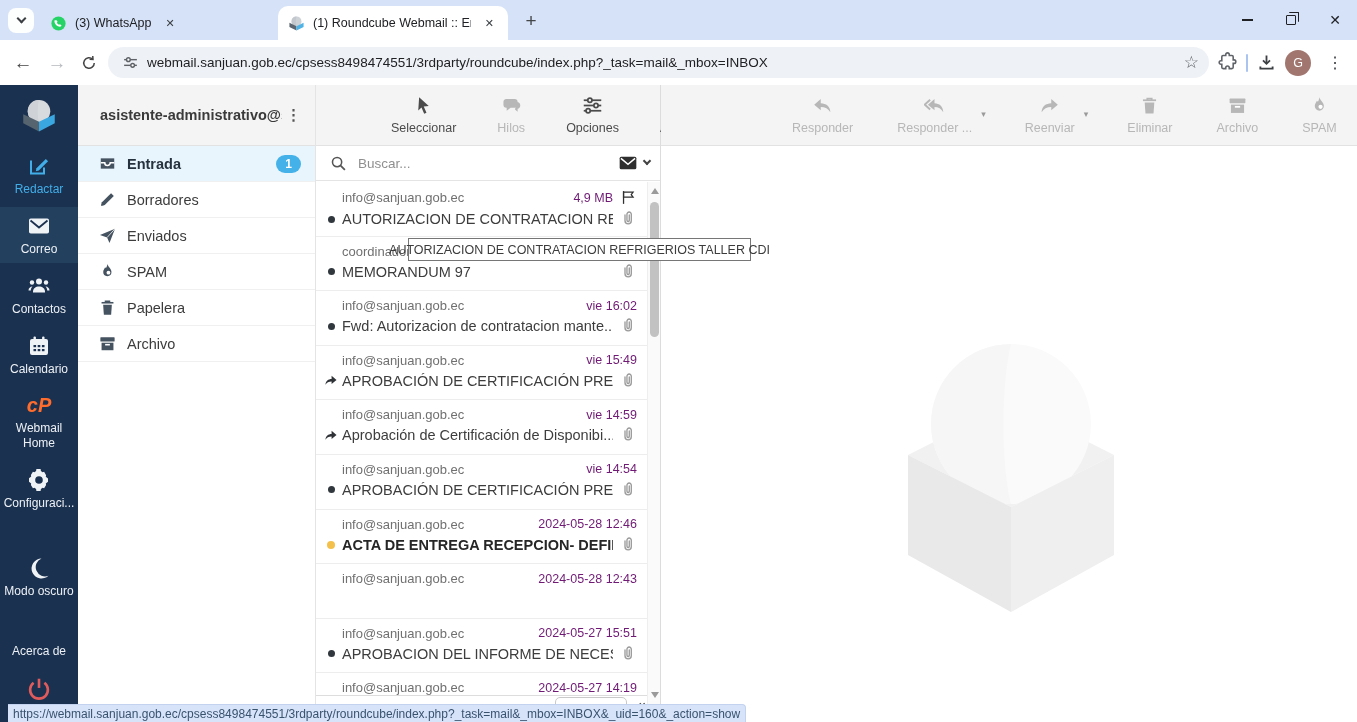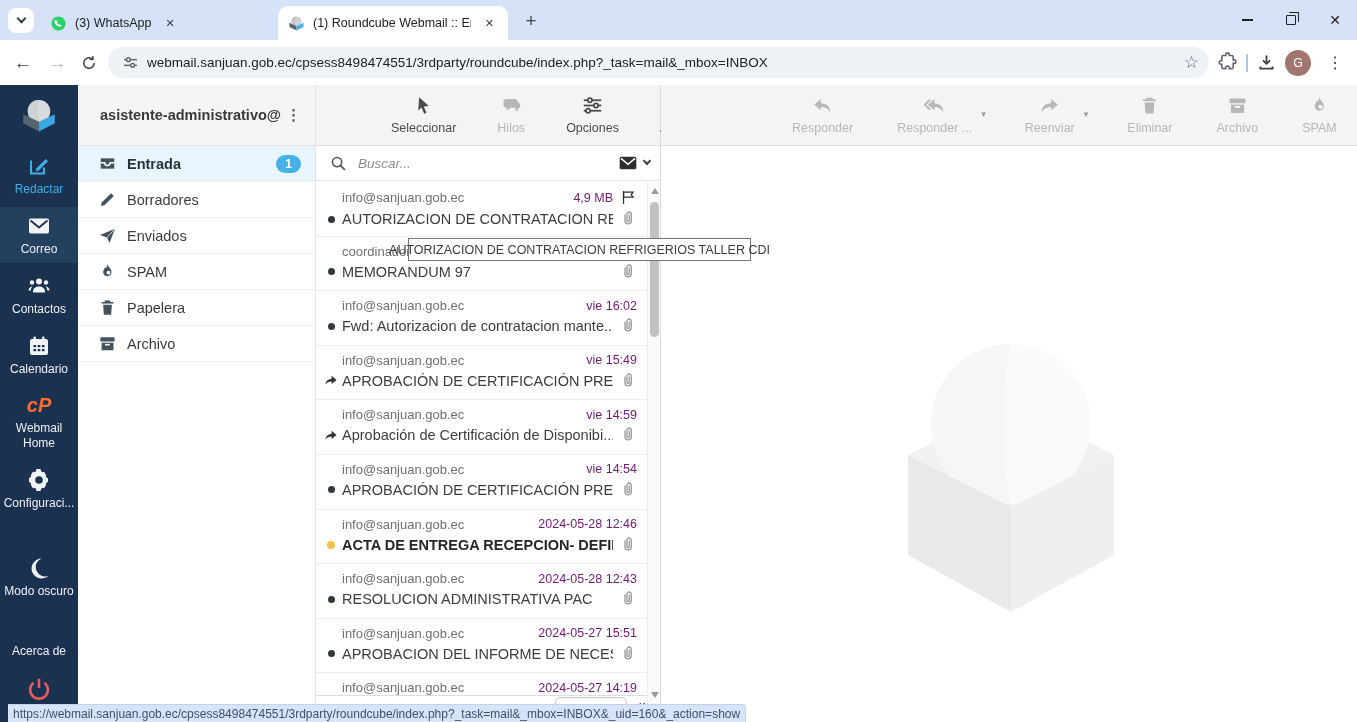--- a/index.html
+++ b/index.html
@@ -78,21 +78,21 @@
   .ltb{display:flex;align-items:flex-start;padding:10px 0 0 44px;}
   .tbtn{display:flex;flex-direction:column;align-items:center;margin-right:10px;margin-left:31px;}
   .tbtn .icon{width:21px;height:21px;color:#4b4b4b;}
   .tbtn .lbl{font-size:12.5px;color:#4b4b4b;margin-top:5px;white-space:nowrap;}
   .tbtn.disabled .icon,.tbtn.disabled .lbl{color:#b7b7b7;}
   .tbtn.dark .lbl{color:#1d1d1d;}
   .tbtn.dark .icon{color:#1d1d1d;}
   .caret{font-size:9px;color:#9a9a9a;margin:14px 8px 0 -4px;}
   .searchrow{height:35px;border-bottom:1px solid #e4e4e4;display:flex;align-items:center;padding:0 10px 0 14px;background:#fff;}
   .searchrow .mag{width:17px;height:17px;color:#555;margin-right:9px;flex:none;}
-  .searchrow input{border:none;outline:none;flex:1;font-size:13.5px;color:#333;background:transparent;font-family:inherit;font-style:italic;}
+  .searchrow input{border:none;outline:none;flex:1;font-size:13.5px;color:#333;background:transparent;font-family:inherit;}
   .searchrow input::placeholder{color:#8f8f8f;}
   .searchrow .env{width:20px;height:20px;color:#2e2e2e;margin-right:6px;flex:none;}
   .rows{position:absolute;left:0;right:13px;top:97px;bottom:0;overflow:hidden;}
   .em{height:54.6px;border-bottom:1px solid #ededed;position:relative;padding:7px 10px 0 26px;}
   .em .l1{display:flex;align-items:center;}
   .em .from{font-size:13px;color:#707070;flex:1;white-space:nowrap;overflow:hidden;}
   .em .meta{font-size:12.5px;color:#701a75;margin-left:8px;white-space:nowrap;}
   .em .flag{width:17px;height:17px;color:#2f2f2f;margin-left:7px;}
   .em .l2{display:flex;align-items:center;margin-top:4px;}
   .em .ind{position:absolute;left:8px;width:14px;height:14px;display:flex;align-items:center;justify-content:center;}
@@ -577,31 +577,20 @@
                 <path d="M8 6.5v7.8a4.2 4.2 0 0 0 8.4 0V5.6a2.9 2.9 0 0 0-5.8 0v8.2a1.55 1.55 0 0 0 3.1 0V6.5" fill="none" stroke="currentColor" stroke-width="1.8" stroke-linecap="round"></path>
               </svg>
             </span>
           </div>
         </div>
         <div class="em">
           <div class="l1">
             <span class="from">info@sanjuan.gob.ec</span>
             <span class="meta">2024-05-28 12:43</span>
           </div>
-          <div class="l2">
-            <span class="ind">
-              <span class="dotu"></span>
-            </span>
-            <span class="subj">RESOLUCION ADMINISTRATIVA PAC</span>
-            <span class="icon clip">
-              <svg viewBox="0 0 24 24">
-                <path d="M8 6.5v7.8a4.2 4.2 0 0 0 8.4 0V5.6a2.9 2.9 0 0 0-5.8 0v8.2a1.55 1.55 0 0 0 3.1 0V6.5" fill="none" stroke="currentColor" stroke-width="1.8" stroke-linecap="round"></path>
-              </svg>
-            </span>
-          </div>
         </div>
         <div class="em">
           <div class="l1">
             <span class="from">info@sanjuan.gob.ec</span>
             <span class="meta">2024-05-27 15:51</span>
           </div>
           <div class="l2">
             <span class="ind">
               <span class="dotu"></span>
             </span>

